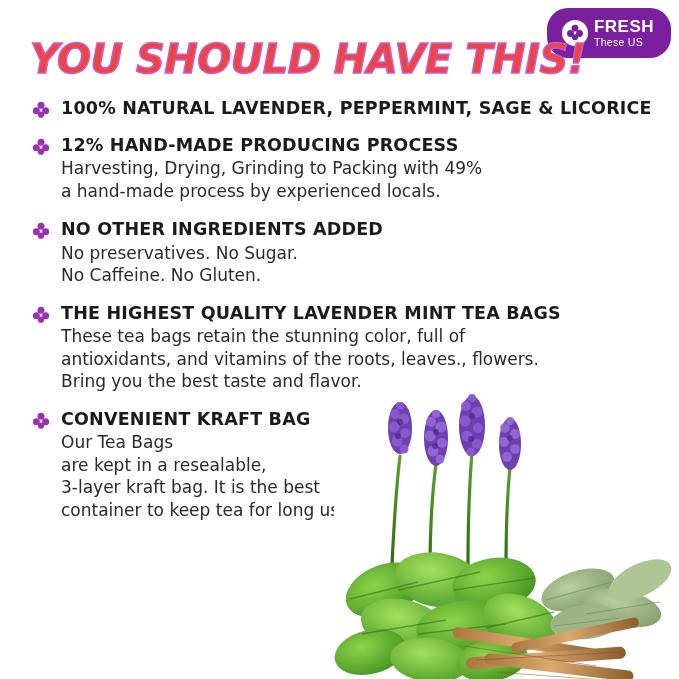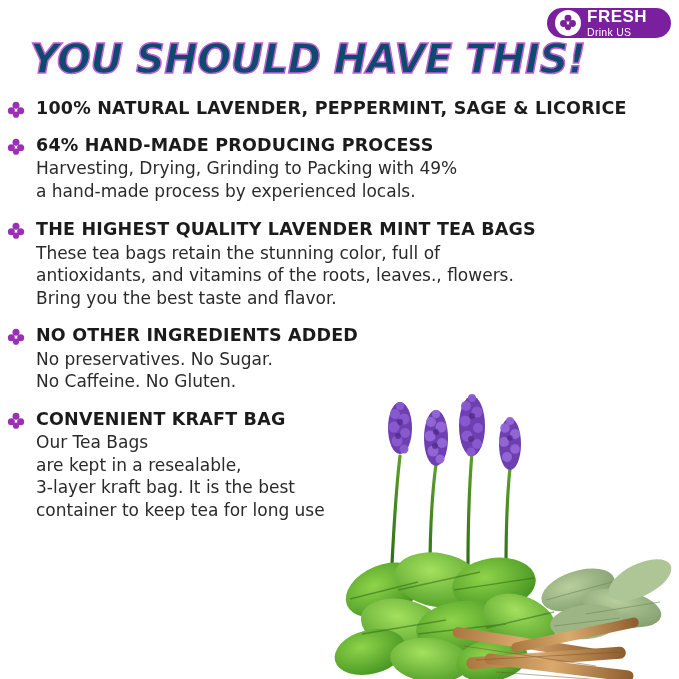--- a/index.html
+++ b/index.html
@@ -14,27 +14,28 @@
     position: relative;
     width: 679px; height: 679px;
     background: #ffffff;
     overflow: hidden;
   }
 
   
   #brand-badge {
     position: absolute;
     top: 8px; right: 8px;
-    width: 124px; height: 30px;
+    width: 124px; height: 50px;
     background: #7a1f9e;
     border-radius: 21px;
     display: flex;
     align-items: center;
     padding: 0 10px 0 8px;
     gap: 6px;
+    justify-content: center;
   }
   #brand-mark {
     width: 26px; height: 26px;
     background: #ffffff;
     border-radius: 50%;
     display: flex; align-items: center; justify-content: center;
     flex: 0 0 auto;
   }
   #brand-text {
     display: flex; flex-direction: column;
@@ -56,29 +57,29 @@
 
   
   #headline {
     position: absolute;
     left: 30px; top: 36px;
     font-family: "DejaVu Sans", sans-serif;
     font-weight: bold;
     font-style: italic;
     font-size: 40px;
     letter-spacing: -0.5px;
-    color: #0c4a6e;
+    color: #ef4444;
     -webkit-text-stroke: 1.5px #c45fd8;
     white-space: nowrap;
   }
 
   
   #features {
     position: absolute;
-    left: 4px; top: 98px;
+    left: 29px; top: 98px;
     width: 648px;
   }
   .feature {
     position: relative;
     padding-left: 32px;
     margin-bottom: 15px;
   }
   .bullet-icon {
     position: absolute;
     left: 2px;
@@ -132,21 +133,21 @@
         <g fill="#7a1f9e">
           <circle cx="12" cy="6.2" r="4.1"></circle>
           <circle cx="6.6" cy="12.6" r="4.1"></circle>
           <circle cx="17.4" cy="12.6" r="4.1"></circle>
           <circle cx="12" cy="17.2" r="3.6"></circle>
         </g>
       </svg>
     </span>
     <span id="brand-text">
       <span id="brand-top">FRESH</span>
-      <span id="brand-bottom">Drink US</span>
+      <span id="brand-bottom">These US</span>
     </span>
   </div>
 
   <div id="headline">YOU SHOULD HAVE THIS!</div>
 
   <div id="features">
 
     <div class="feature" id="feature-0">
       <span class="bullet-icon">
         <svg width="20" height="20" viewBox="0 0 24 24" aria-hidden="true">
@@ -165,56 +166,56 @@
       <span class="bullet-icon">
         <svg width="20" height="20" viewBox="0 0 24 24" aria-hidden="true">
           <g fill="#9b2fb5">
             <circle cx="12" cy="6.4" r="4.2"></circle>
             <circle cx="6.4" cy="12.8" r="4.2"></circle>
             <circle cx="17.6" cy="12.8" r="4.2"></circle>
             <circle cx="12" cy="17.6" r="3.7"></circle>
           </g>
         </svg>
       </span>
-      <p class="feature-title">64% HAND-MADE PRODUCING PROCESS</p>
+      <p class="feature-title">12% HAND-MADE PRODUCING PROCESS</p>
       <p class="feature-desc">Harvesting, Drying, Grinding to Packing with 49%
 a hand-made process by experienced locals.</p>
+    </div>
+
+    <div class="feature" id="feature-3">
+      <span class="bullet-icon">
+        <svg width="20" height="20" viewBox="0 0 24 24" aria-hidden="true">
+          <g fill="#9b2fb5">
+            <circle cx="12" cy="6.4" r="4.2"></circle>
+            <circle cx="6.4" cy="12.8" r="4.2"></circle>
+            <circle cx="17.6" cy="12.8" r="4.2"></circle>
+            <circle cx="12" cy="17.6" r="3.7"></circle>
+          </g>
+        </svg>
+      </span>
+      <p class="feature-title">NO OTHER INGREDIENTS ADDED</p>
+      <p class="feature-desc">No preservatives. No Sugar.
+No Caffeine. No Gluten.</p>
     </div>
 
     <div class="feature" id="feature-2">
       <span class="bullet-icon">
         <svg width="20" height="20" viewBox="0 0 24 24" aria-hidden="true">
           <g fill="#9b2fb5">
             <circle cx="12" cy="6.4" r="4.2"></circle>
             <circle cx="6.4" cy="12.8" r="4.2"></circle>
             <circle cx="17.6" cy="12.8" r="4.2"></circle>
             <circle cx="12" cy="17.6" r="3.7"></circle>
           </g>
         </svg>
       </span>
       <p class="feature-title">THE HIGHEST QUALITY LAVENDER MINT TEA BAGS</p>
       <p class="feature-desc">These tea bags retain the stunning color, full of
 antioxidants, and vitamins of the roots, leaves., flowers.
 Bring you the best taste and flavor.</p>
-    </div>
-
-    <div class="feature" id="feature-3">
-      <span class="bullet-icon">
-        <svg width="20" height="20" viewBox="0 0 24 24" aria-hidden="true">
-          <g fill="#9b2fb5">
-            <circle cx="12" cy="6.4" r="4.2"></circle>
-            <circle cx="6.4" cy="12.8" r="4.2"></circle>
-            <circle cx="17.6" cy="12.8" r="4.2"></circle>
-            <circle cx="12" cy="17.6" r="3.7"></circle>
-          </g>
-        </svg>
-      </span>
-      <p class="feature-title">NO OTHER INGREDIENTS ADDED</p>
-      <p class="feature-desc">No preservatives. No Sugar.
-No Caffeine. No Gluten.</p>
     </div>
 
     <div class="feature" id="feature-4">
       <span class="bullet-icon">
         <svg width="20" height="20" viewBox="0 0 24 24" aria-hidden="true">
           <g fill="#9b2fb5">
             <circle cx="12" cy="6.4" r="4.2"></circle>
             <circle cx="6.4" cy="12.8" r="4.2"></circle>
             <circle cx="17.6" cy="12.8" r="4.2"></circle>
             <circle cx="12" cy="17.6" r="3.7"></circle>

